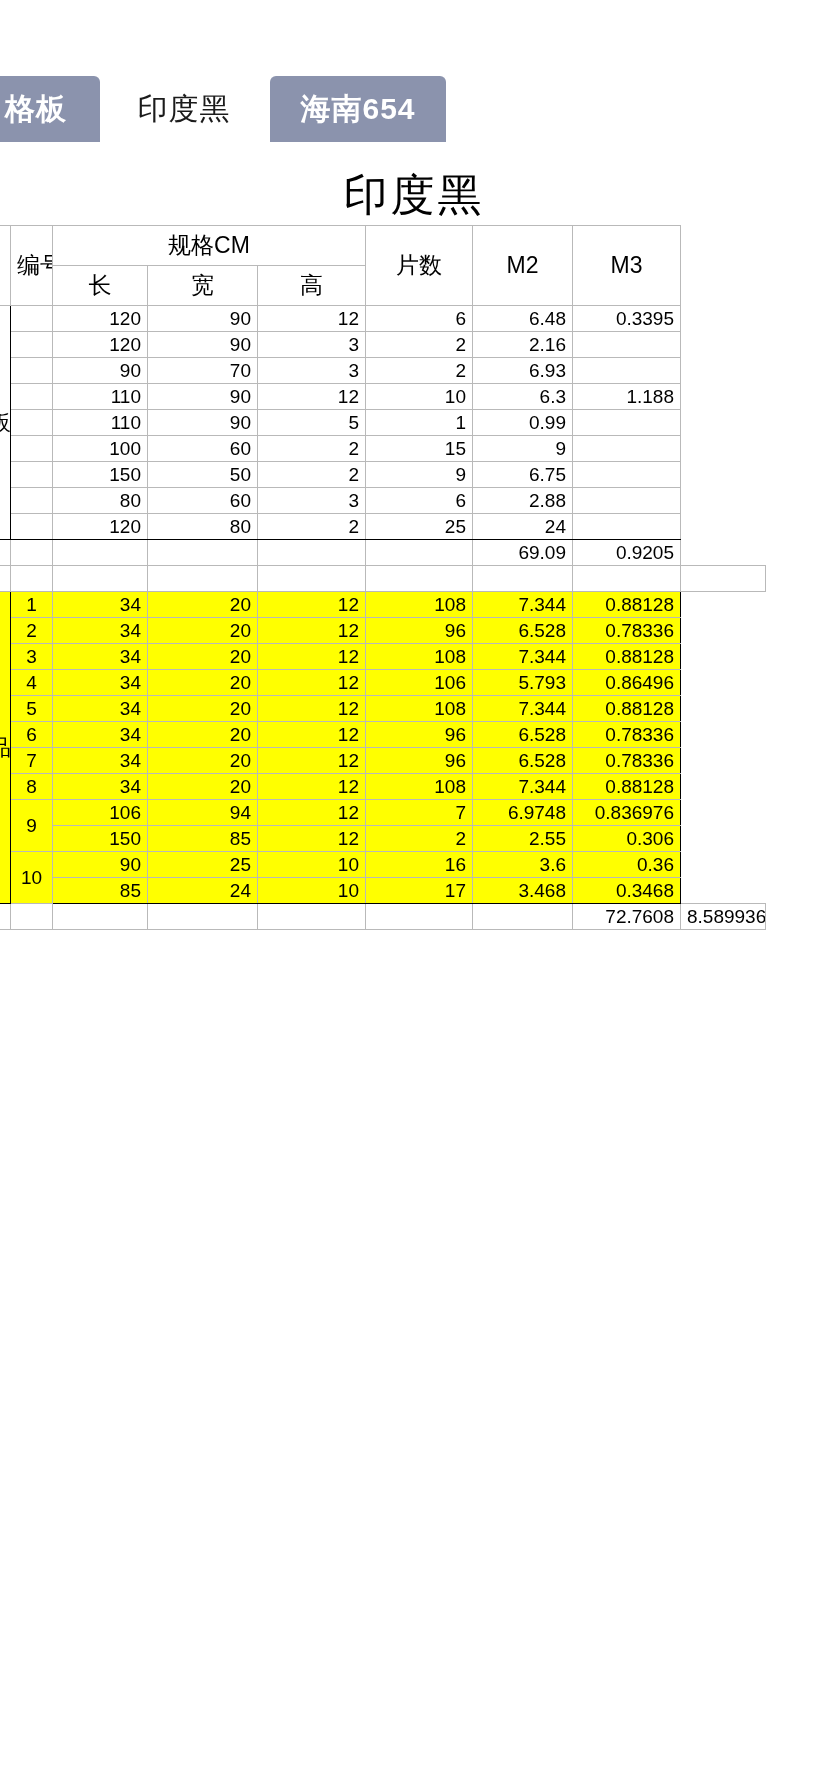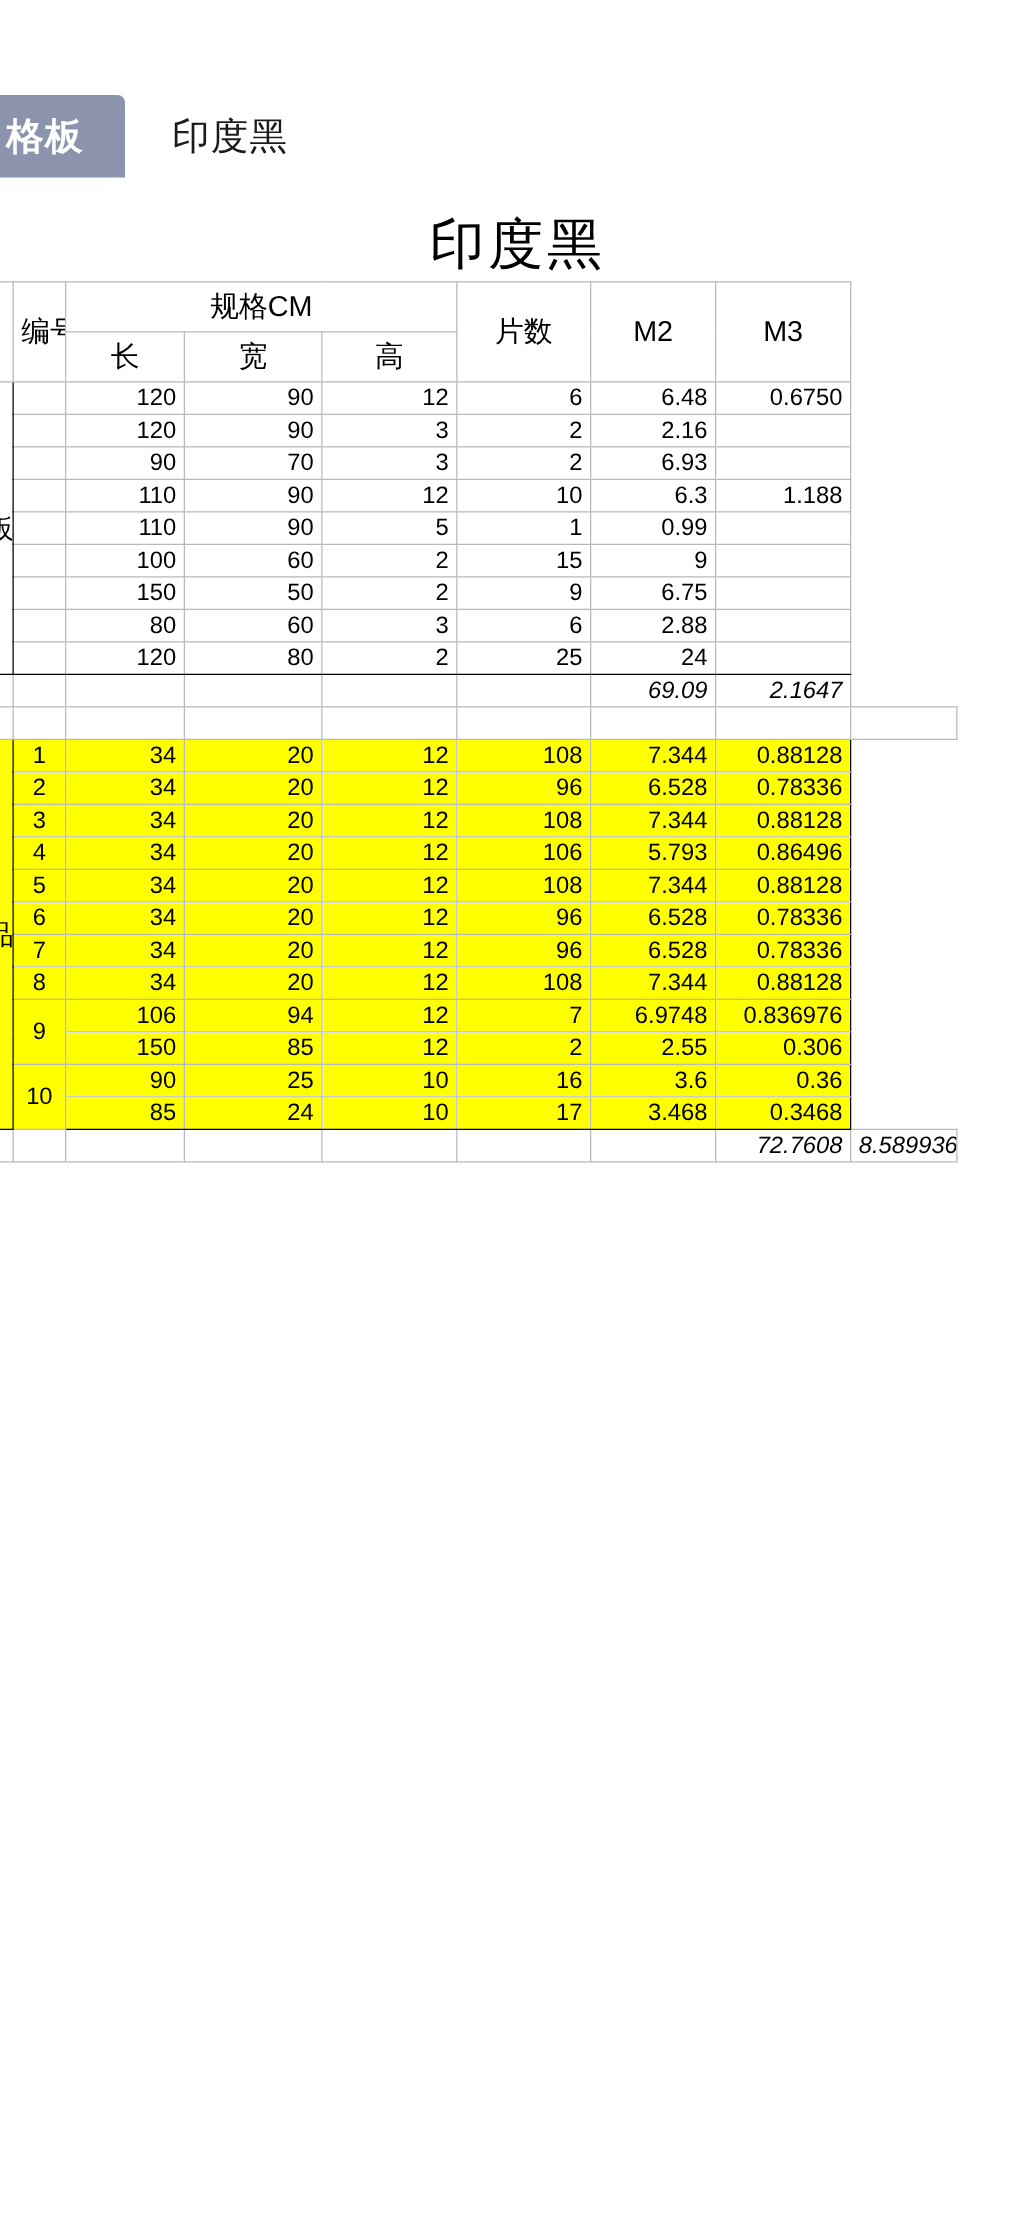--- a/index.html
+++ b/index.html
@@ -100,33 +100,34 @@
 
   .bordered { border: 1px solid #000000 !important; }
   .blk-right { border-right: 1px solid #000000 !important; margin-top: 24px; }
   .blk-top   { border-top: 1px solid #000000 !important; }
   .blk-bot   { border-bottom: 1px solid #000000 !important; }
 
   .yellow { background: #ffff00; }
   .rowline td { height: 27px; }
   .spacer td { height: 20px; border-left: 1px solid #ffffff; border-right: 1px solid #ffffff; }
   .blank-cell { border-color: #d3d3d3; }
-  .totrow td { border-color: #d3d3d3; font-style: italic; }
+  .totrow td { border-color: #d3d3d3; }
   .sidelbl {
     text-align: center;
     font-size: 22px;
     vertical-align: middle;
   }
 </style>
 </head>
 <body>
 
 <div class="tabbar">
   <div class="tab inactive tab-0">格板</div>
   <div class="tab active tab-1">印度黑</div>
+  <div class="tab inactive tab-2">海南654</div>
 </div>
 
 <div class="sheet-title">印度黑</div>
 
 <div class="sheet">
   <table class="grid">
     <colgroup>
       <col style="width:50px">
       <col style="width:42px">
       <col style="width:95px">
@@ -154,21 +155,21 @@
       </tr>
 
       <tr class="rowline">
         <td class="sidelbl bordered" rowspan="9">毛板</td>
         <td class="ctr blank-cell"></td>
         <td class="num">120</td>
         <td class="num">90</td>
         <td class="num">12</td>
         <td class="num">6</td>
         <td class="num">6.48</td>
-        <td class="num">0.6750</td>
+        <td class="num">0.3395</td>
       </tr>
       <tr class="rowline">
         <td class="ctr blank-cell"></td>
         <td class="num">120</td>
         <td class="num">90</td>
         <td class="num">3</td>
         <td class="num">2</td>
         <td class="num">2.16</td>
         <td class="num"></td>
       </tr>
@@ -237,21 +238,21 @@
       </tr>
 
       <tr class="rowline totrow">
         <td class="blank-cell"></td>
         <td class="blank-cell"></td>
         <td class="blank-cell"></td>
         <td class="blank-cell"></td>
         <td class="blank-cell"></td>
         <td class="blank-cell"></td>
         <td class="num">69.09</td>
-        <td class="num">2.1647</td>
+        <td class="num">0.9205</td>
       </tr>
 
       <tr class="spacer">
         <td></td>
         <td></td>
         <td></td>
         <td></td>
         <td></td>
         <td></td>
         <td></td>

